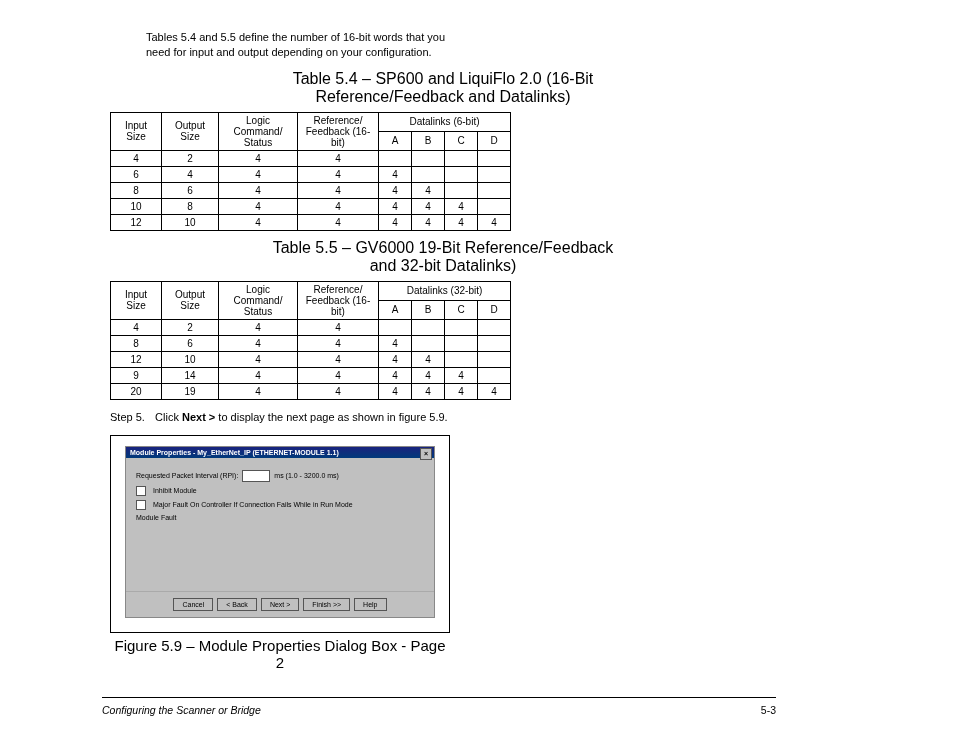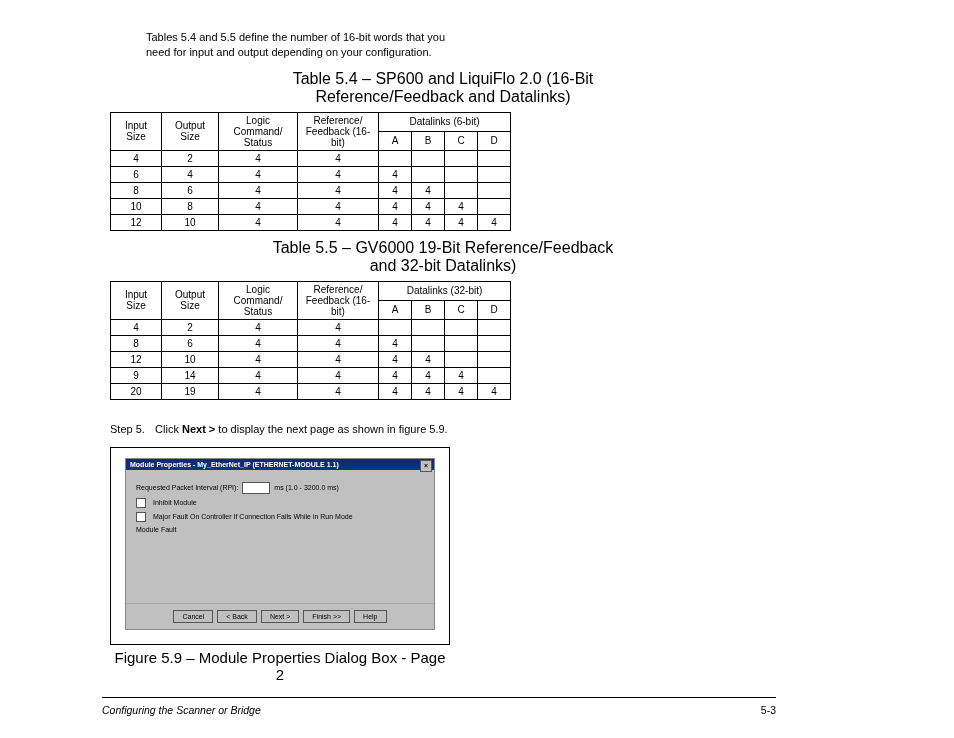--- a/index.html
+++ b/index.html
@@ -52,21 +52,21 @@
   .note {
     font-size: 11px;
     line-height: 1.35;
     margin: 8px 0 6px 0;
     width: 350px;
   }
   .note b { font-weight: bold; }
   .step {
     font-size: 11px;
     line-height: 1.35;
-    margin: 22px 0 10px 0;
+    margin: 10px 0 10px 0;
     width: 350px;
   }
   .step .lbl { display:inline-block; width:42px; }
   .step .txt { display:inline-block; vertical-align:top; width:300px; }
   .dialog-wrap {
     border: 1px solid #000;
     width: 340px;
     margin: 10px 0 4px 0;
     padding: 10px 14px 14px 14px;
     box-sizing: border-box;

